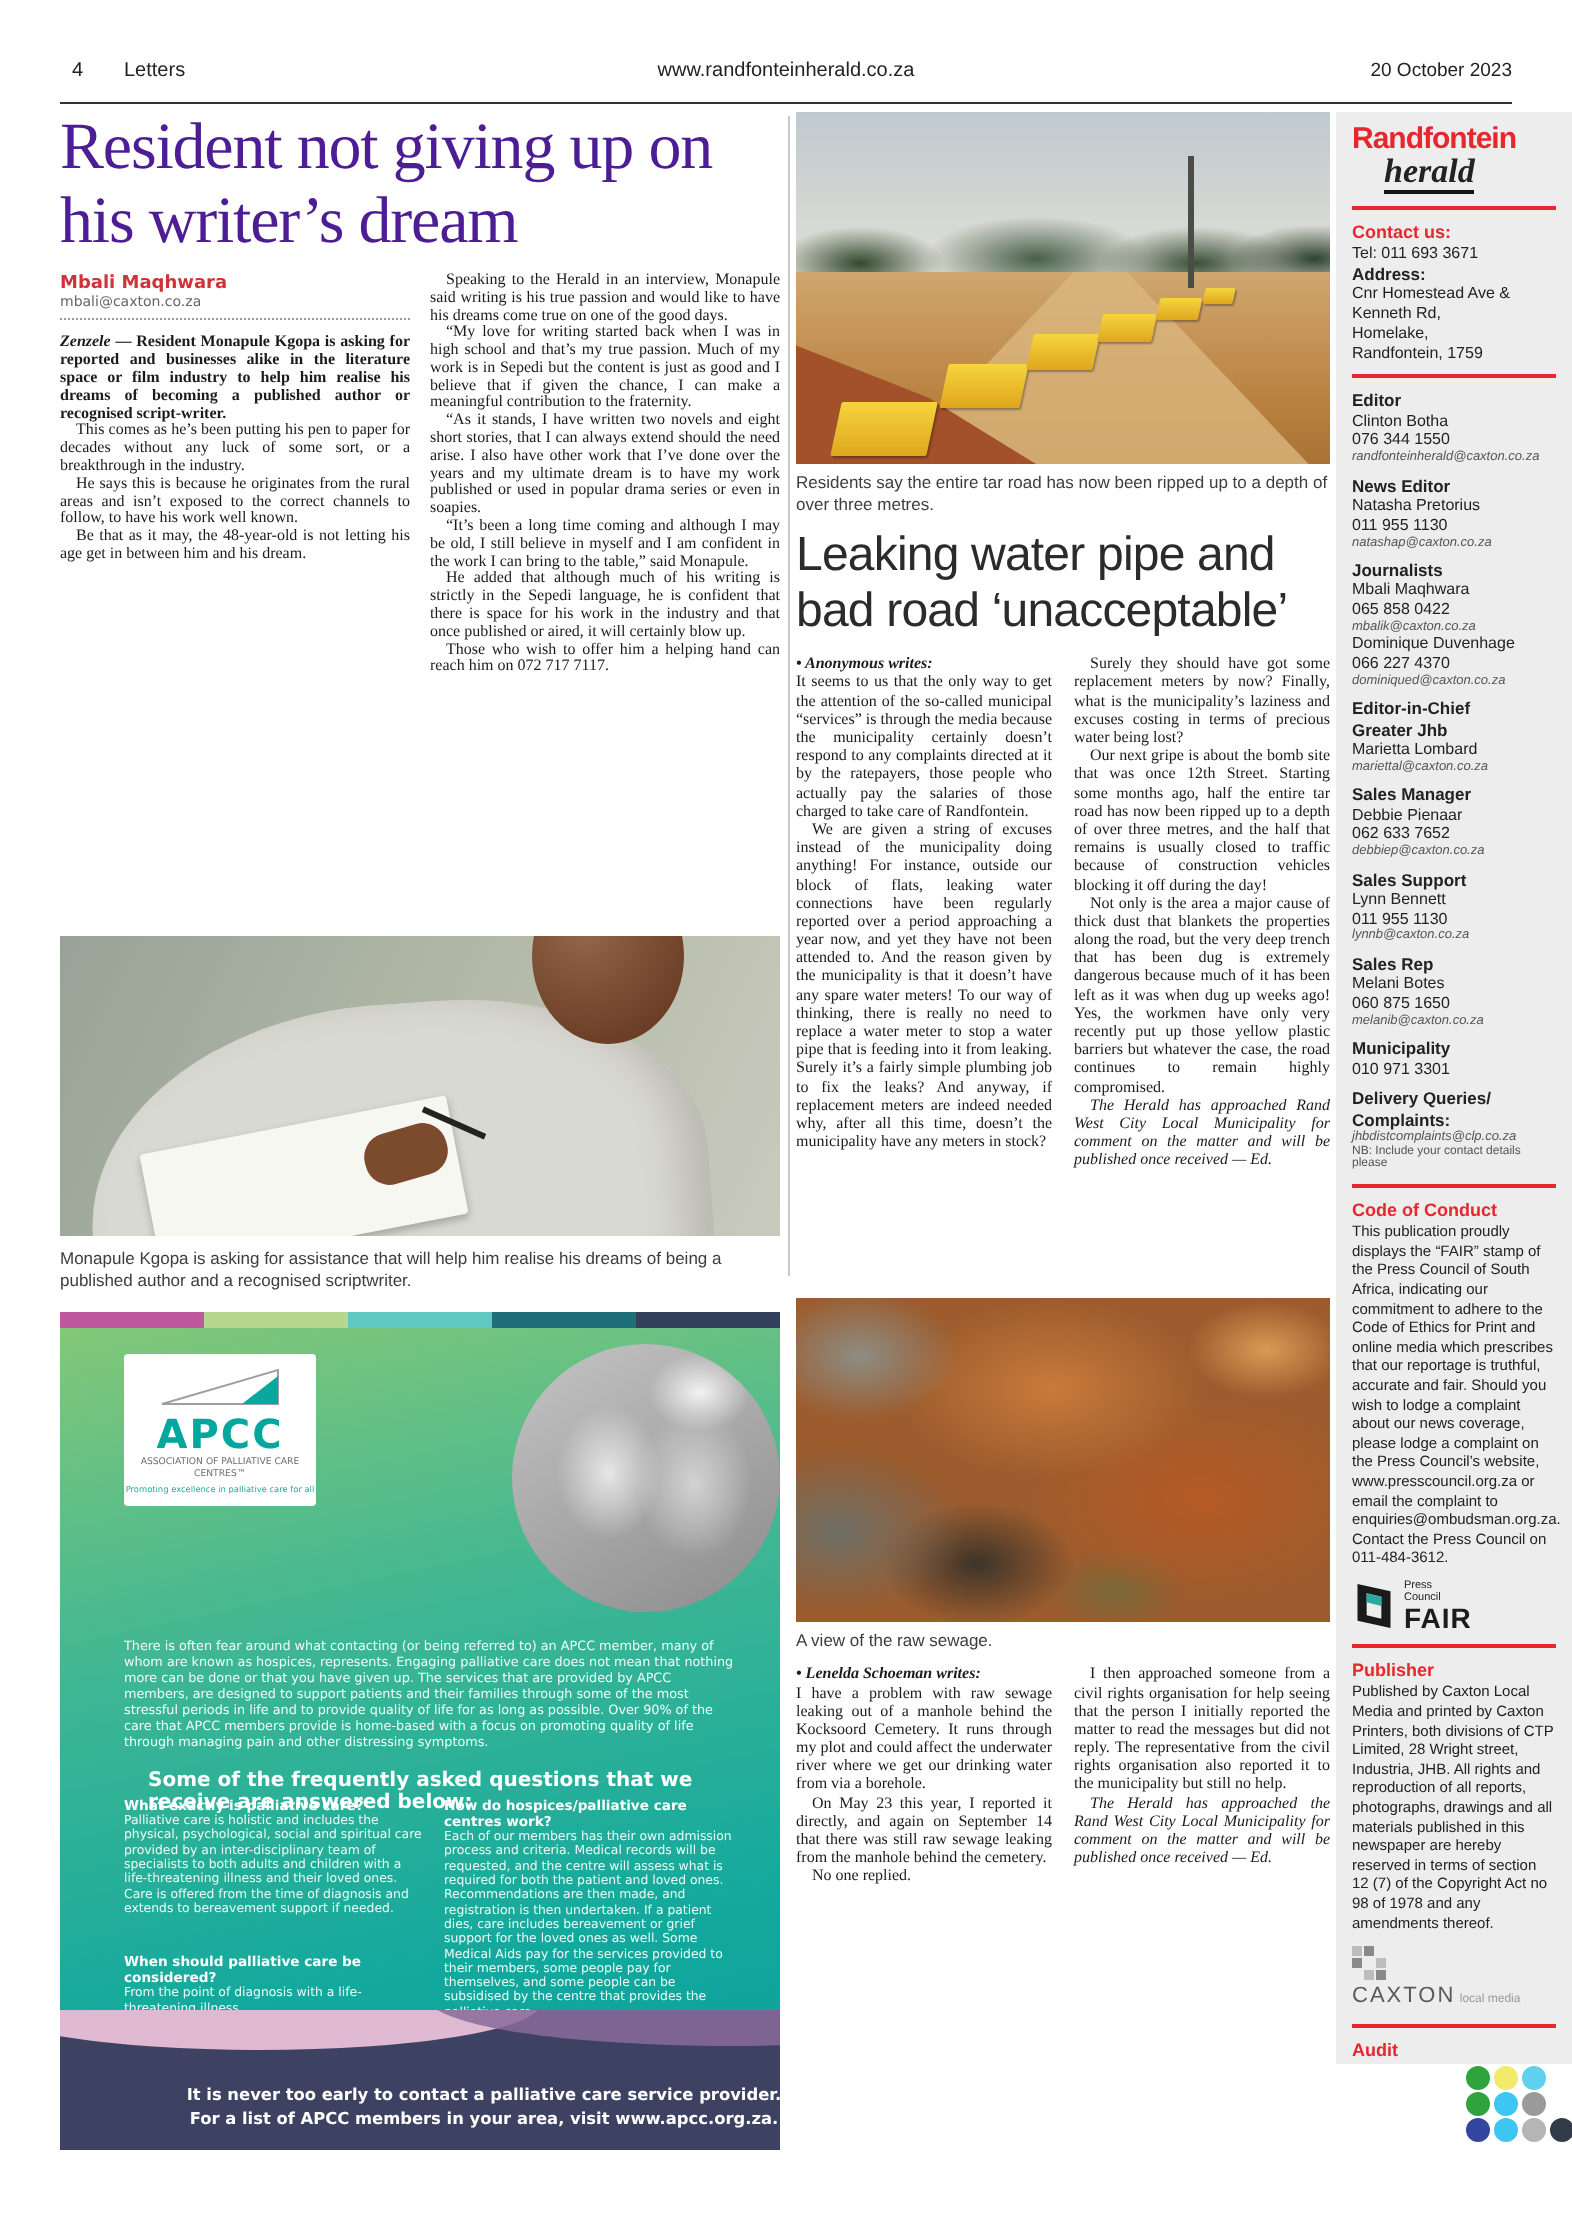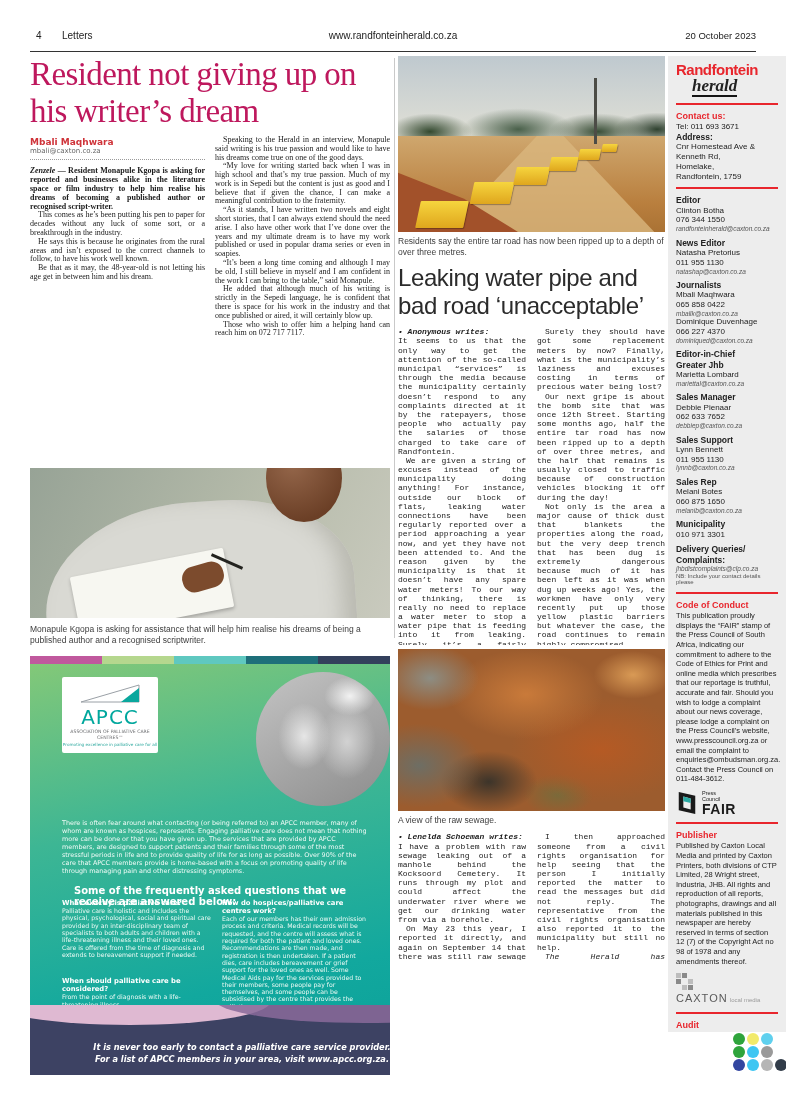--- a/index.html
+++ b/index.html
@@ -11,21 +11,21 @@
   .topbar .pageno{position:absolute;left:6px;top:0;}
   .topbar .section{position:absolute;left:32px;top:0;}
   .topbar .site{position:absolute;left:0;right:0;text-align:center;top:0;}
   .topbar .date{position:absolute;right:0;top:0;font-size:9.5px;}
   .headrule{position:absolute;left:30px;top:51px;width:726px;border-top:1.5px solid #333;}
   .vline{position:absolute;left:394px;top:58px;height:580px;border-left:1px solid #c9c9c9;}
 
   
   .art1{position:absolute;left:30px;top:56px;width:360px;}
   .h1{font-family:"Liberation Serif","DejaVu Serif",serif;font-weight:400;font-size:33px;
-      line-height:1.12;letter-spacing:-.6px;color:#be185d;margin:0 0 6px;}
+      line-height:1.12;letter-spacing:-.6px;color:#4c1d95;margin:0 0 6px;}
   .a1cols{position:relative;z-index:2;display:flex;gap:10px;height:372px;}
   .acol{width:175px;font-family:"Liberation Serif","DejaVu Serif",serif;font-size:8px;
         line-height:1.1;text-align:justify;color:#1b1b1b;}
   .acol p{margin:0;}
   .indent{text-indent:8px;}
   .p-bold{font-weight:700;}
   .lead-it{font-style:italic;font-weight:700;}
   .byline{margin:2px 0 7px;border-bottom:1px dotted #9a9a9a;padding-bottom:4px;}
   .byline-name{font-family:"DejaVu Sans",sans-serif;font-weight:700;font-size:9px;color:#cf3339;}
   .byline-email{font-family:"DejaVu Sans",sans-serif;font-size:7px;color:#666;}
@@ -61,21 +61,21 @@
   .bar3{left:117px;bottom:47px;width:33px;height:18px;}
   .bar4{left:152px;bottom:61px;width:27px;height:14px;}
   .bar5{left:181px;bottom:72px;width:21px;height:11px;}
   .bar6{left:204px;bottom:80px;width:15px;height:8px;}
   .mcaption{margin:4px 0 6px;font-size:8.5px;line-height:1.3;color:#3d3d3d;}
   .h2{font-family:"Liberation Sans","DejaVu Sans",sans-serif;font-weight:400;font-size:24px;
       line-height:1.15;letter-spacing:-.4px;color:#2b2b2b;margin:4px 0 8px;}
   .mcols{display:flex;gap:11px;overflow:hidden;}
   .mcols.a2{height:318px;}
   .mcols.a3{height:128px;}
-  .mcol{width:128px;font-family:Liberation Mono, monospace;font-size:8px;line-height:1.15;
+  .mcol{width:128px;font-family:Liberation Serif, serif;font-size:8px;line-height:1.15;
         text-align:justify;color:#1b1b1b;}
   .mcol p{margin:0;}
   .writer{font-weight:700;font-style:italic;}
   .em-note{font-style:italic;}
   .photo-sewage{position:relative;width:267px;height:162px;margin-top:4px;background:
       radial-gradient(70px 46px at 12% 18%,#8d8d83,transparent 70%),
       radial-gradient(90px 60px at 8% 72%,#6e6e64,transparent 70%),
       radial-gradient(110px 64px at 48% 28%,#c97a3a,transparent 70%),
       radial-gradient(130px 76px at 76% 62%,#b55a24,transparent 70%),
       radial-gradient(70px 44px at 34% 82%,#3c342a,transparent 70%),
@@ -114,37 +114,37 @@
   .caxton-sub{font-size:6px;color:#9a9a9a;}
 
   
   .ad{position:absolute;left:30px;top:656px;width:360px;height:419px;font-family:"DejaVu Sans",sans-serif;}
   .ad-strip{display:flex;height:8px;}
   .ad-strip div{flex:1;}
   .ad-body{position:relative;height:411px;overflow:hidden;color:#fff;
            background:linear-gradient(168deg,#83c878 0%,#3db694 38%,#12a89e 75%,#0aa099 100%);}
   .ad-logobox{position:absolute;left:32px;top:13px;width:96px;height:76px;background:#fff;border-radius:2px;
               text-align:center;padding-top:6px;box-sizing:border-box;}
-  .ad-logoname{color:#00a79d;font-weight:400;font-size:20px;letter-spacing:1px;line-height:1;}
+  .ad-logoname{color:#00a79d;font-weight:700;font-size:20px;letter-spacing:1px;line-height:1;}
   .ad-logoorg{font-size:4.6px;color:#6d6e71;margin-top:2px;line-height:1.3;}
   .ad-logotag{font-size:4.2px;color:#2aa79d;margin-top:1px;}
   .ad-circle{position:absolute;right:0px;top:8px;width:134px;height:134px;border-radius:50%;
       background:radial-gradient(36px 46px at 36% 48%,#e6e6e6,transparent 72%),
                  radial-gradient(40px 52px at 68% 52%,#d2d2d2,transparent 72%),
                  radial-gradient(34px 26px at 70% 18%,#f2f2f2,transparent 75%),
                  linear-gradient(150deg,#c4c4c4,#8c8c8c);}
   .ad-heading{position:absolute;left:32px;top:98px;width:228px;font-weight:700;font-size:12.5px;line-height:1.2;}
   .ad-sub{position:absolute;left:32px;top:130px;width:235px;font-weight:700;font-size:8.5px;line-height:1.3;}
   .ad-intro{position:absolute;left:32px;top:155px;width:306px;font-size:6.4px;line-height:1.25;color:#f0fbf7;}
   .ad-faqintro{position:absolute;left:44px;top:221px;width:306px;font-weight:700;font-size:10px;}
   .ad-cols{position:absolute;left:32px;top:235px;width:310px;height:108px;display:flex;gap:10px;overflow:hidden;}
   .ad-col{width:150px;font-size:6.2px;line-height:1.18;color:#eafaf4;}
   .ad-q{font-weight:700;font-size:6.8px;color:#fff;margin-top:19px;}
   .ad-q:first-child{margin-top:0;}
-  .ad-footer{position:absolute;left:0;bottom:0;width:424px;height:70px;background:#3d4263;overflow:hidden;font-style:italic;}
+  .ad-footer{position:absolute;left:0;bottom:0;width:424px;height:70px;background:#3d4263;overflow:hidden;}
   .ad-footer::before{content:"";position:absolute;left:-40px;top:-26px;width:280px;height:46px;
       background:#dfb9d2;border-radius:50%;}
   .ad-footer::after{content:"";position:absolute;right:-60px;top:-30px;width:300px;height:48px;
       background:#8a6a9a;border-radius:50%;opacity:.85;}
   .ad-ftext{position:absolute;left:0;bottom:9px;width:100%;text-align:center;font-weight:700;
             font-size:8.2px;line-height:1.45;z-index:2;}
 
   
   .dots{position:absolute;left:733px;top:1033px;display:grid;grid-template-columns:repeat(4,13px);gap:1px;}
   .dot{width:12px;height:12px;border-radius:50%;}

